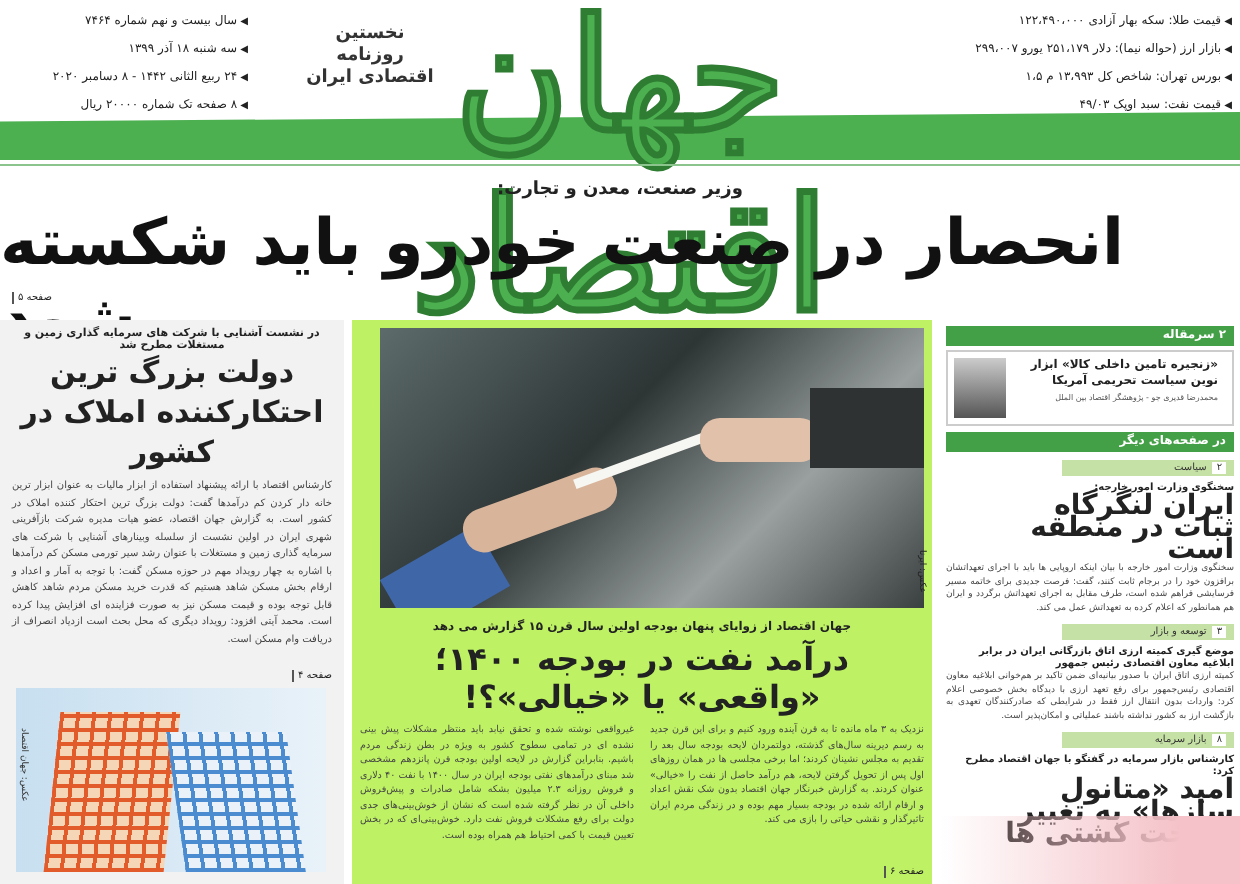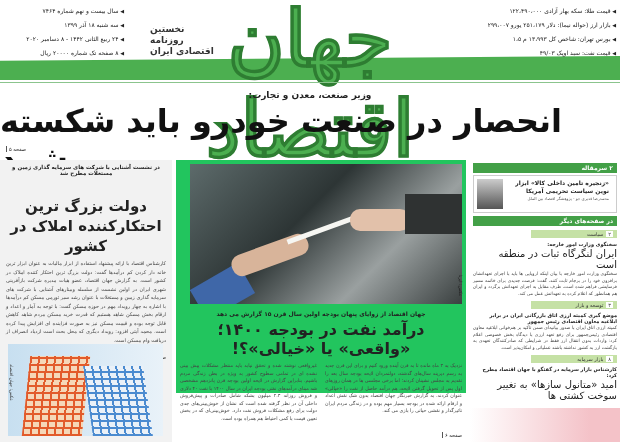--- a/index.html
+++ b/index.html
@@ -1,42 +1,42 @@
 <!DOCTYPE html>
 <html><head>
 <meta charset="utf-8">
 <style>
   * { box-sizing: border-box; margin: 0; padding: 0; }
   body { width: 620px; height: 442px; overflow: hidden; background: #fff; font-family: "DejaVu Sans", sans-serif; color: #222; direction: rtl; position: relative; }
   .masthead { position: absolute; left: 0; top: 0; width: 620px; height: 80px; }
   .logo-bar { position: absolute; left: 0; top: 56px; width: 620px; height: 24px; background: #4caf50; clip-path: polygon(0 20%, 100% 0, 100% 100%, 0 100%); }
   .logo-text { position: absolute; left: 130px; top: -6px; width: 360px; text-align: center; font-family: "DejaVu Serif", serif; font-weight: bold; font-size: 78px; color: #4caf50; letter-spacing: -4px; line-height: 90px; -webkit-text-stroke: 1px #2e7d32; }
-  .tagline { position: absolute; left: 150px; top: 24px; font-size: 9px; font-weight: bold; text-align: left; line-height: 11px; color: #333; width: 70px; }
+  .tagline { position: absolute; left: 150px; top: 12px; font-size: 9px; font-weight: bold; text-align: center; line-height: 11px; color: #333; width: 70px; }
   .info-left, .info-right { position: absolute; top: 4px; font-size: 6px; line-height: 13px; color: #222; }
   .info-left { left: 4px; width: 120px; }
   .info-right { right: 4px; width: 130px; text-align: right; }
   .info-line::before { content: "◀ "; font-size: 5px; }
   .divider { position: absolute; left: 0; top: 82px; width: 620px; height: 1px; background: #8bc48d; }
   .kicker { position: absolute; top: 90px; left: 0; width: 620px; text-align: center; font-size: 9px; font-weight: bold; }
   .headline { position: absolute; top: 102px; left: 0; width: 620px; text-align: left; font-size: 32px; font-weight: 900; font-family: "DejaVu Sans", sans-serif; letter-spacing: -1px; color: #111; }
   .pageref { font-size: 5px; border-left: 1px solid #555; padding-left: 2px; display: inline-block; }
   .pr-main { position: absolute; left: 6px; top: 146px; }
 
   
   .lcol { position: absolute; left: 0; top: 160px; width: 172px; height: 282px; background: #f2f2f2; padding: 4px 6px; }
   .lcol .kick { font-size: 5.5px; font-weight: bold; text-align: center; }
-  .lcol h2 { font-size: 15px; font-weight: 900; text-align: center; line-height: 20px; margin-top: 20px; }
+  .lcol h2 { font-size: 15px; font-weight: 900; text-align: center; line-height: 20px; margin-top: 0; }
   .lcol .body { font-size: 5px; line-height: 8.5px; color: #444; text-align: justify; margin-top: 3px; }
   .lcol .photo { position: absolute; left: 8px; bottom: 6px; width: 155px; height: 92px; background: linear-gradient(90deg, #c7dff0 0%, #e9f2f9 100%); overflow: hidden; }
   .bld { position: absolute; bottom: 0; height: 80px; width: 60px; background: repeating-linear-gradient(0deg, #e25b2b 0 2px, transparent 2px 7px), repeating-linear-gradient(90deg, #e25b2b 0 2px, #f5d7b8 2px 8px); transform: skewX(-6deg); }
   .bld2 { left: 80px; height: 70px; background: repeating-linear-gradient(0deg, #4b8bd0 0 2px, transparent 2px 7px), repeating-linear-gradient(90deg, #4b8bd0 0 2px, #eaf1f8 2px 8px); transform: skewX(8deg); }
   .photo-credit { position: absolute; left: 1px; top: 20px; writing-mode: vertical-rl; font-size: 4.5px; color: #333; }
 
   
-  .ccol { position: absolute; left: 176px; top: 160px; width: 290px; height: 233px; background: #22c55e; padding: 4px; }
+  .ccol { position: absolute; left: 176px; top: 160px; width: 290px; height: 282px; background: #bef264; padding: 4px; }
   .ccol .photo { width: 272px; height: 140px; background: linear-gradient(135deg, #5d6b6b 0%, #2d3535 40%, #9aa0a0 70%, #3a4040 100%); position: relative; overflow: hidden; }
   .hand1 { position: absolute; left: 40px; top: 80px; width: 80px; height: 22px; background: #d8b49a; border-radius: 10px; transform: rotate(-20deg); }
   .sleeve1 { position: absolute; left: 5px; top: 110px; width: 55px; height: 35px; background: #3f67a8; transform: rotate(-30deg); }
   .hand2 { position: absolute; left: 160px; top: 45px; width: 60px; height: 22px; background: #e2c1aa; border-radius: 10px; }
   .sleeve2 { position: absolute; left: 215px; top: 30px; width: 60px; height: 40px; background: #2f3232; }
   .paper { position: absolute; left: 95px; top: 62px; width: 80px; height: 5px; background: #f6f6f2; transform: rotate(-20deg); }
   .ccol .credit { position: absolute; right: 3px; top: 115px; writing-mode: vertical-rl; font-size: 4.5px; }
   .ccol .kick { font-size: 6px; font-weight: bold; text-align: center; margin-top: 6px; }
   .ccol h2 { font-size: 16px; font-weight: 900; text-align: center; margin-top: 3px; }
   .ccol .cols { display: flex; gap: 8px; margin-top: 4px; }
@@ -45,21 +45,21 @@
   
   .rcol { position: absolute; right: 0; top: 160px; width: 150px; height: 282px; padding: 0 3px; }
   .sec-bar { background: #43a047; color: #fff; font-size: 6px; font-weight: bold; padding: 1px 4px; height: 10px; margin-top: 3px; }
   .sub-bar { background: #c5e1a5; color: #333; font-size: 5px; padding: 1px 4px; width: 60%; margin-top: 4px; }
   .sub-bar .num { background: #fff; padding: 0 2px; margin-left: 3px; }
   .opinion { display: flex; border: 1px solid #ccc; padding: 3px; height: 38px; margin-top: 2px; }
   .opinion .face { width: 26px; height: 30px; background: linear-gradient(#ccc, #555); }
   .opinion .txt { flex: 1; padding-right: 4px; font-size: 6px; font-weight: bold; line-height: 8px; }
   .opinion .by { font-size: 4px; font-weight: normal; color: #555; }
   .rcol .kick { font-size: 5px; margin-top: 3px; font-weight: bold; }
-  .rcol h3 { font-size: 10px; font-weight: 400; margin-top: 1px; line-height: 11px; margin-left: 21px; }
+  .rcol h3 { font-size: 14px; font-weight: 700; margin-top: 1px; line-height: 11px; margin-left: 21px; }
   .rcol .body { font-size: 4.5px; line-height: 6.5px; color: #444; text-align: justify; margin-top: 1px; }
   .ad { position: absolute; right: 0; bottom: 0; width: 150px; height: 34px; background: linear-gradient(90deg, transparent 0, #f4c2c8 80%); }
 </style>
 </head>
 <body>
 
 <div class="masthead">
   <div class="info-left">
     <div class="info-line">سال بیست و نهم شماره ۷۴۶۴</div>
     <div class="info-line">سه شنبه ۱۸ آذر ۱۳۹۹</div>

